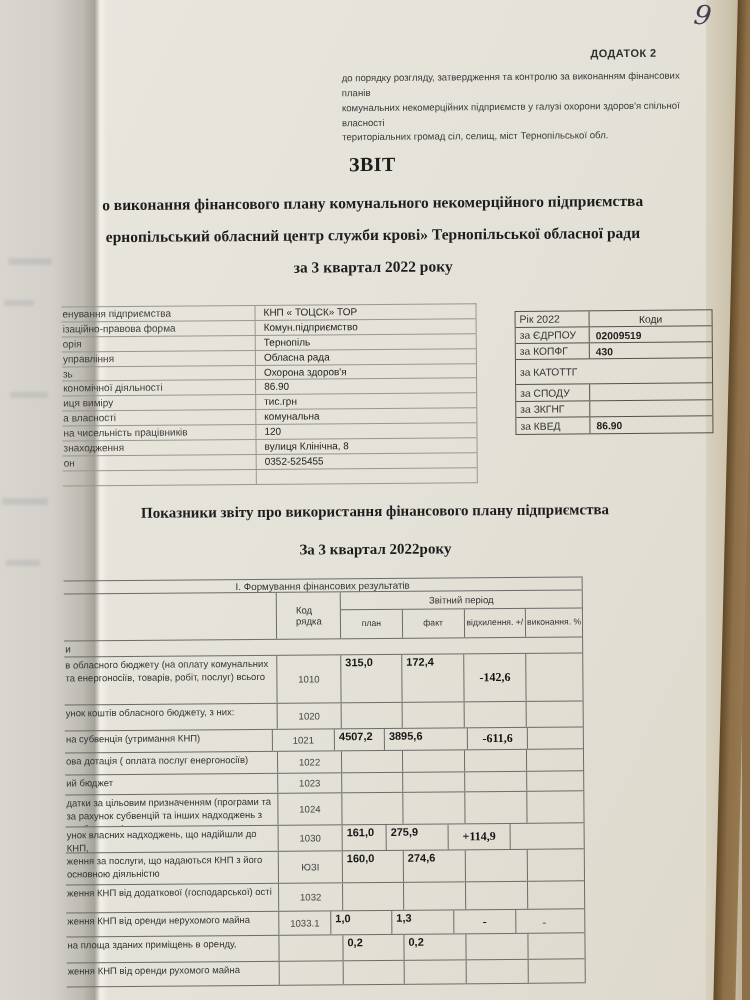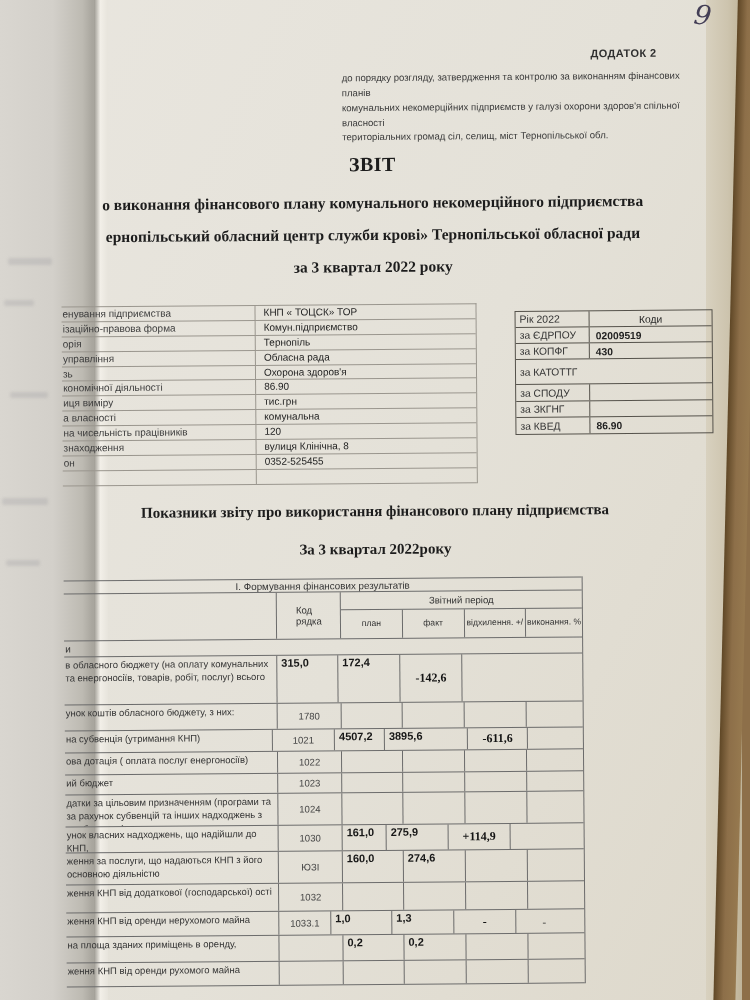--- a/index.html
+++ b/index.html
@@ -227,28 +227,29 @@
             <div class="h-sub h-exec">виконання. %</div>
           </div>
         </div>
       </div>
       <div id="mt-rows">
           <div class="mrow" style="height: 16px;">
             <div class="mcell full">и</div>
           </div>
           <div class="mrow" style="height: 48px;">
             <div class="mcell name" style="width: 212px;">в обласного бюджету (на оплату комунальних та енергоносіїв, товарів, робіт, послуг) всього</div>
+            <div class="mcell code" style="width: 64px;">1010</div>
             <div class="mcell plan" style="width: 61px;">315,0</div>
             <div class="mcell fact" style="width: 62px;">172,4</div>
             <div class="mcell dev" style="width: 62px;">-142,6</div>
             <div class="mcell exec" style="width: 57px;"></div>
           </div>
           <div class="mrow" style="height: 26px;">
             <div class="mcell name" style="width: 212px;">унок коштів обласного бюджету, з них:</div>
-            <div class="mcell code" style="width: 64px;">1780</div>
+            <div class="mcell code" style="width: 64px;">1020</div>
             <div class="mcell plan" style="width: 61px;"></div>
             <div class="mcell fact" style="width: 62px;"></div>
             <div class="mcell dev" style="width: 62px;"></div>
             <div class="mcell exec" style="width: 57px;"></div>
           </div>
           <div class="mrow" style="height: 22px;">
             <div class="mcell name" style="width: 212px;">на субвенція (утримання КНП)</div>
             <div class="mcell code" style="width: 64px;">1021</div>
             <div class="mcell plan" style="width: 51px;">4507,2</div>
             <div class="mcell fact" style="width: 85px;">3895,6</div>

